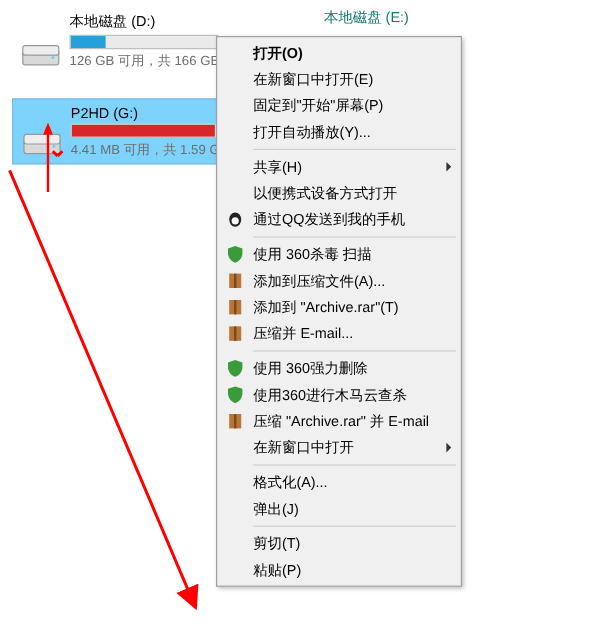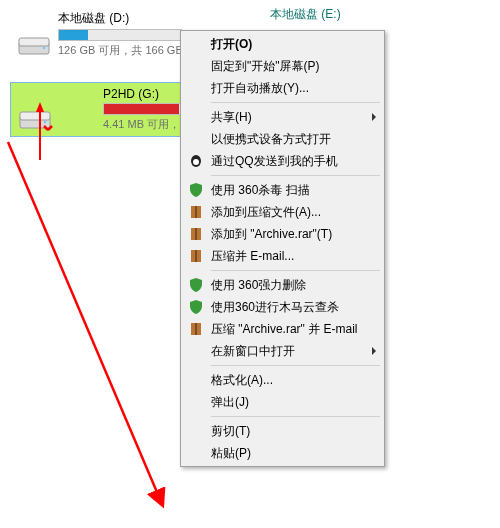--- a/index.html
+++ b/index.html
@@ -1,19 +1,19 @@
 <!DOCTYPE html>
 <html><head>
 <meta charset="utf-8">
 <style>
   *{box-sizing:border-box;margin:0;padding:0;font-family:"Microsoft YaHei","Segoe UI",Tahoma,sans-serif;font-size:12px;}
   body{background:#fff;width:500px;height:528px;overflow:hidden;position:relative;}
   .drives{position:relative;padding-top:6px;}
   .drive{display:flex;align-items:flex-end;padding:4px 8px;width:180px;margin-left:10px;margin-bottom:12px;position:relative;}
-  .drive.sel{background:#bef264;border:1px solid #7cb8e8;gap:44px;}
+  .drive.sel{background:#7dd3fc;border:1px solid #7cb8e8;}
   .dicon{width:32px;height:24px;margin-right:8px;flex:none;margin-top:4px;}
   .dinfo{flex:1;min-width:0;}
   .dname{color:#000;white-space:nowrap;}
   .bar{height:12px;border:1px solid #bfbfbf;background:#eaeaea;margin:2px 0;position:relative;overflow:hidden;}
   .bar .fill{position:absolute;left:0;top:0;bottom:0;}
   .dspace{color:#6d6d6d;font-size:11px;white-space:nowrap;}
   .hdr2{position:absolute;left:270px;top:6px;color:#0f766e;}
   .menu{position:absolute;left:180px;top:30px;width:205px;background:#f0f0f0;border:1px solid #a0a0a0;box-shadow:2px 2px 4px rgba(0,0,0,.3);padding:2px;}
   .mi{display:flex;align-items:center;height:22px;padding:0 20px 0 28px;position:relative;white-space:nowrap;cursor:default;}
   .mi .arr{position:absolute;right:6px;top:50%;transform:translateY(-50%);border-left:4px solid #333;border-top:4px solid transparent;border-bottom:4px solid transparent;}
@@ -54,20 +54,23 @@
           <div class="fill" style="width:99%;background:#d9262a"></div>
         </div>
       <div class="dspace">4.41 MB 可用，共 1.59 GB</div>
     </div>
   </div>
 </div>
 
 <div class="menu">
   <div class="mi">
       <b>打开(O)</b>
+    </div>
+  <div class="mi">
+      <span>在新窗口中打开(E)</span>
     </div>
   <div class="mi">
       <span>固定到"开始"屏幕(P)</span>
     </div>
   <div class="mi">
       <span>打开自动播放(Y)...</span>
     </div>
   <div class="sep"></div>
   <div class="mi">
       <span>共享(H)</span>

